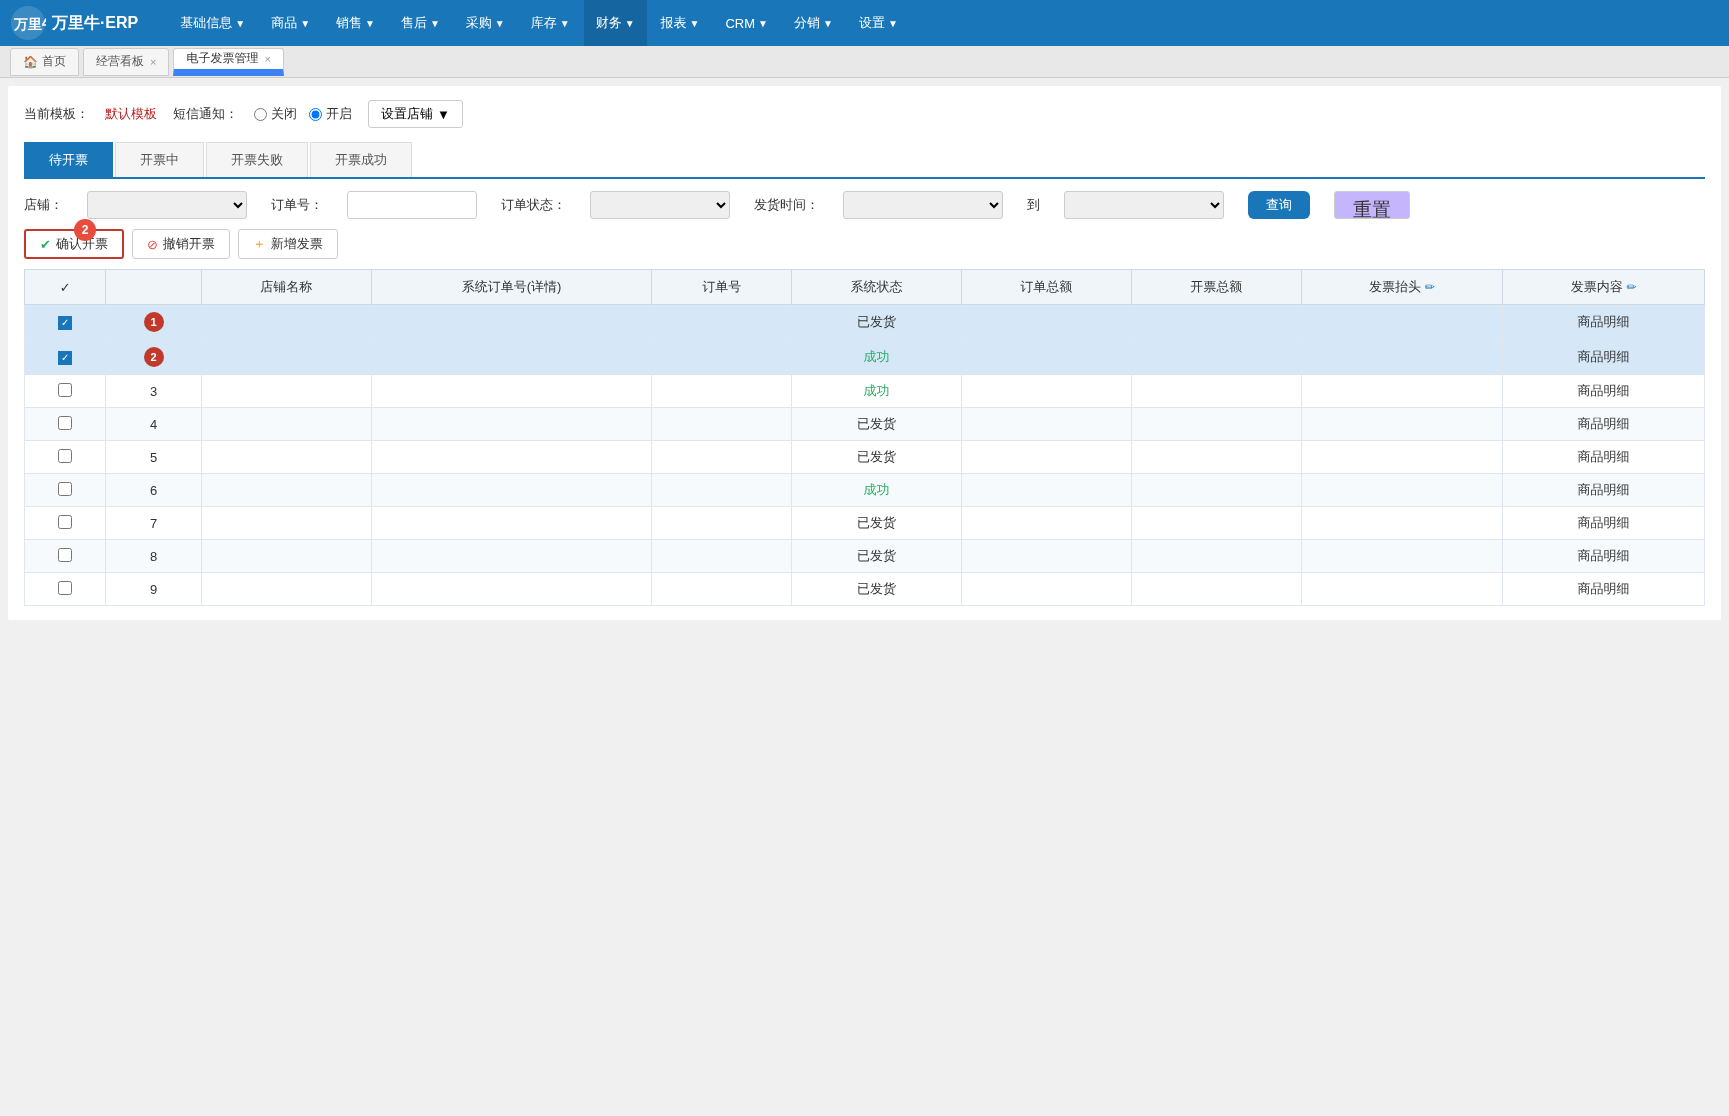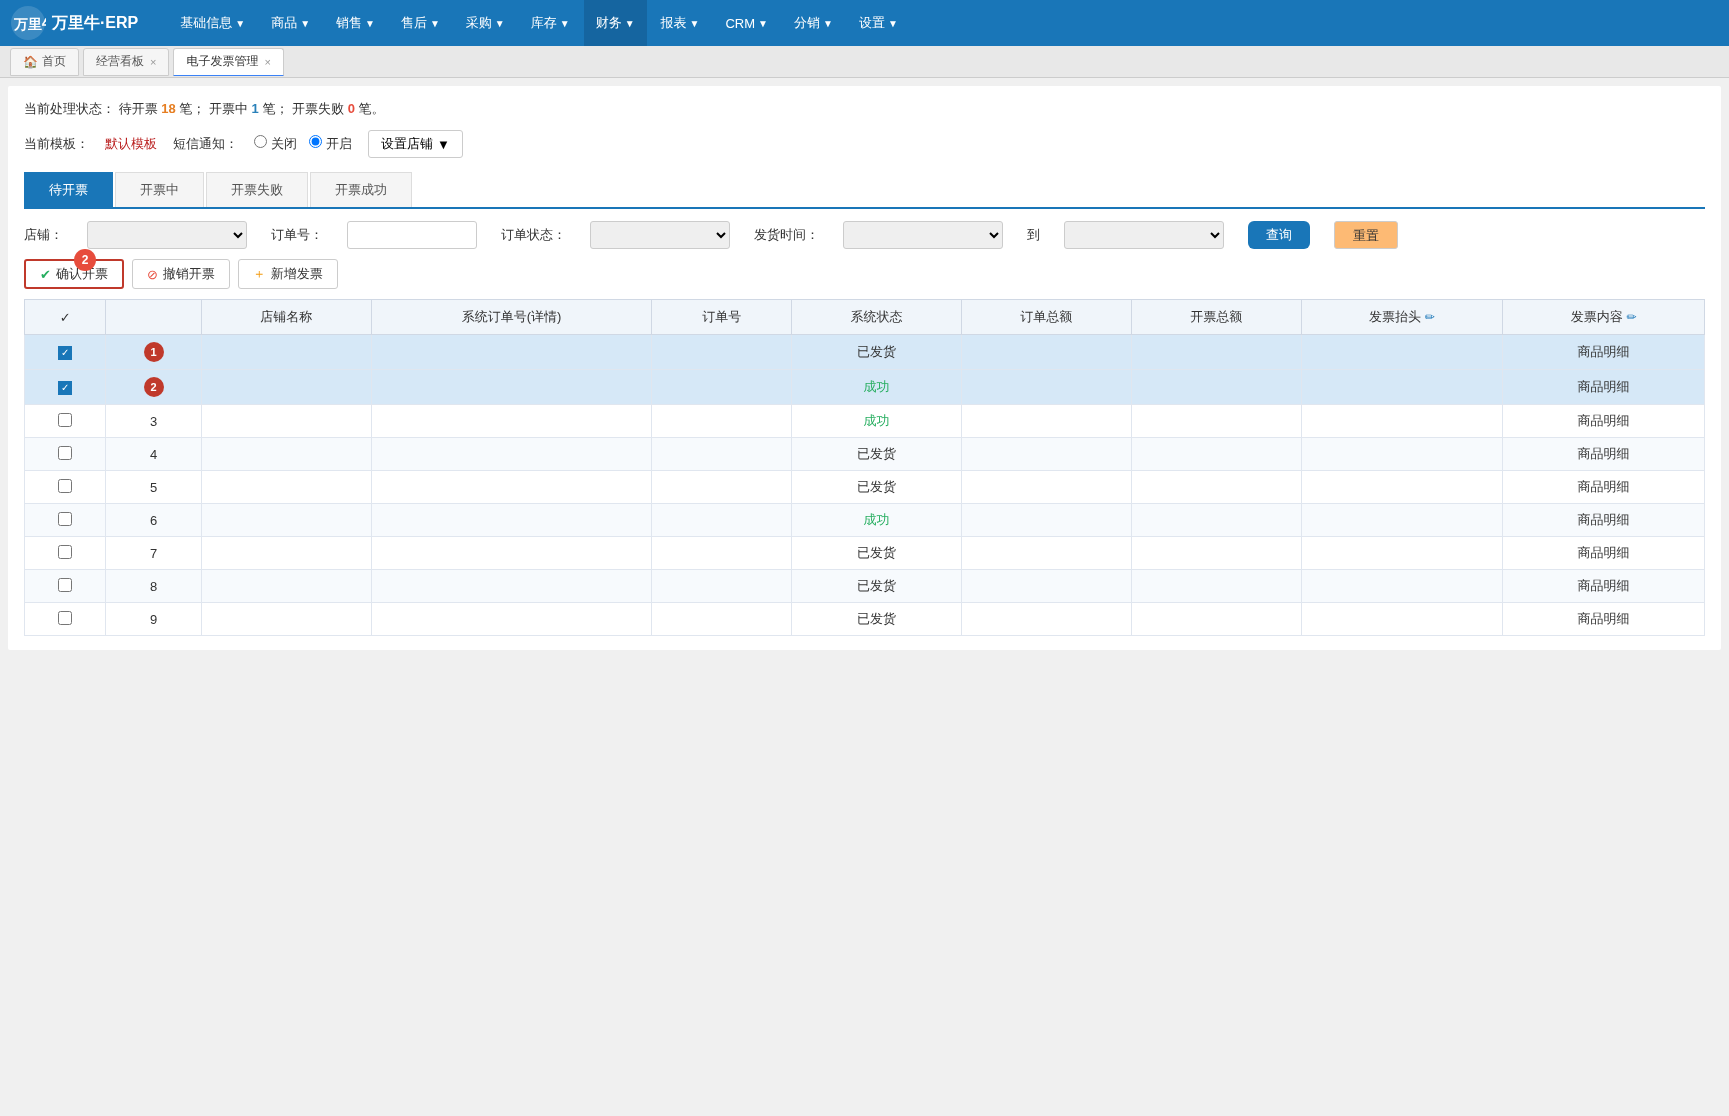--- a/index.html
+++ b/index.html
@@ -63,21 +63,21 @@
       background: #f5f5f5;
       border: 1px solid #ccc;
       border-radius: 3px 3px 0 0;
       margin-right: 4px;
       cursor: pointer;
       font-size: 12px;
       color: #555;
     }
     .tab-item.active {
       background: white;
-      border-bottom: 1px solid #3b82f6;
+      border-bottom: 7px solid #3b82f6;
       color: #333;
     }
     .tab-item .home-icon { margin-right: 4px; }
     .tab-close { margin-left: 6px; color: #999; font-size: 11px; }
 
     
     .content {
       background: white;
       margin: 8px;
       padding: 14px 16px;
@@ -103,21 +103,21 @@
     
     .template-line {
       display: flex;
       align-items: center;
       gap: 16px;
       margin-bottom: 14px;
       font-size: 13px;
     }
     .template-link { color: #b91c1c; cursor: pointer; }
     .radio-group { display: flex; align-items: center; gap: 12px; }
-    .radio-option { display: flex; align-items: flex-start; gap: 4px; cursor: pointer; }
+    .radio-option { display: flex; align-items: center; gap: 4px; cursor: pointer; }
     .set-store-btn {
       padding: 4px 12px;
       border: 1px solid #ccc;
       background: white;
       border-radius: 3px;
       cursor: pointer;
       font-size: 13px;
       display: flex;
       align-items: center;
       gap: 4px;
@@ -170,26 +170,26 @@
       background: #1976b8;
       color: white;
       border: none;
       border-radius: 6px;
       cursor: pointer;
       font-size: 13px;
       height: 28px;
     }
     .btn-reset {
       padding: 5px 18px;
-      background: #fdba74;
+      background: #c4b5fd;
       color: #333;
       border: 1px solid #ccc;
       border-radius: 3px;
       cursor: pointer;
-      font-size: 13px;
+      font-size: 19px;
       height: 28px;
     }
 
     
     .action-row {
       display: flex;
       align-items: center;
       gap: 8px;
       margin-bottom: 10px;
       position: relative;
@@ -338,32 +338,20 @@
   </div>
   <div class="tab-item active">
     <span>电子发票管理</span>
     <span class="tab-close">×</span>
   </div>
 </div>
 
 <div class="content">
 
 
-  <div class="status-line">
-    <span>当前处理状态：</span>
-    <span>待开票</span>
-    <span class="status-num status-pending">18</span>
-    <span>笔；</span>
-    <span>开票中</span>
-    <span class="status-num status-invoicing">1</span>
-    <span>笔；</span>
-    <span>开票失败</span>
-    <span class="status-num status-failed">0</span>
-    <span>笔。</span>
-  </div>
 
   <div class="template-line">
     <span>当前模板：</span>
     <a class="template-link">默认模板</a>
     <span>短信通知：</span>
     <div class="radio-group">
       <label class="radio-option">
         <input type="radio" name="sms" style="">
         <span>关闭</span>
       </label>

